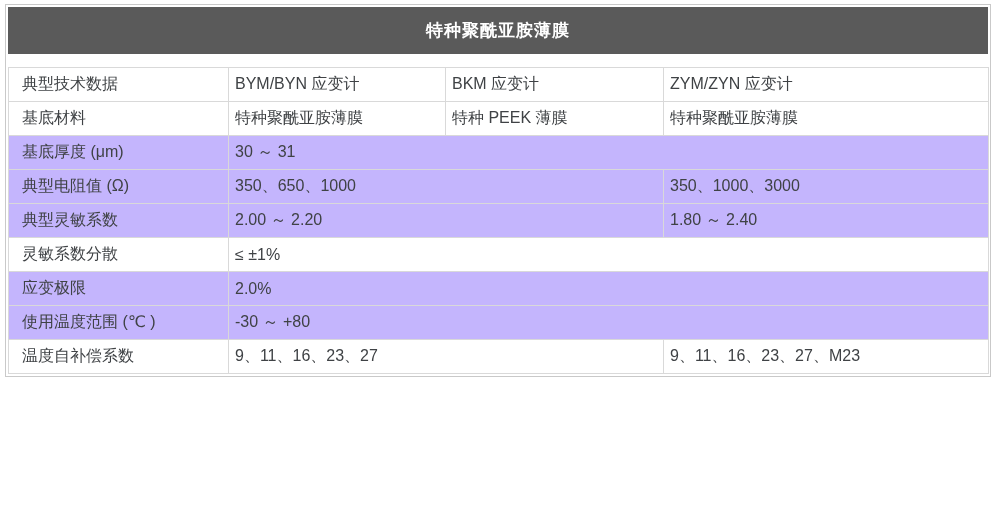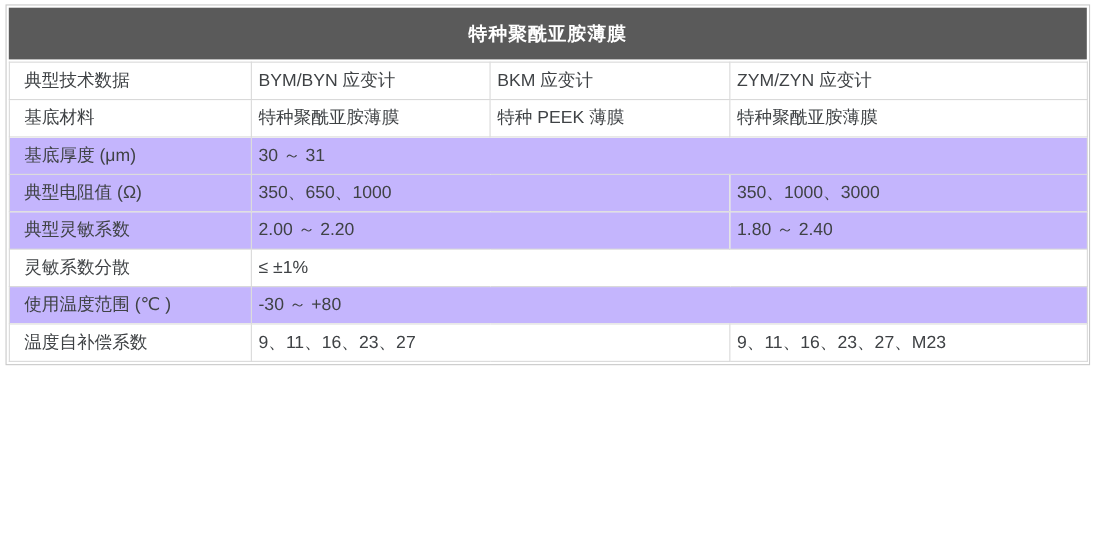--- a/index.html
+++ b/index.html
@@ -20,21 +20,21 @@
     background: #5a5a5a;
     color: #ffffff;
     display: flex;
     align-items: center;
     justify-content: center;
     font-size: 17px;
     font-weight: bold;
     letter-spacing: 1px;
   }
   table.spec {
-    margin-top: 2px;
+    margin-top: 13px;
     border-collapse: collapse;
     width: 100%;
     table-layout: fixed;
   }
   table.spec th, table.spec td {
     border: 1px solid #d9d9d9;
     height: 34px;
     font-size: 16px;
     font-weight: normal;
     color: #3f4245;
@@ -92,20 +92,24 @@
       <tr class="shaded">
         <td class="label">典型灵敏系数</td>
         <td colspan="2">2.00 ～ 2.20</td>
         <td>1.80 ～ 2.40</td>
       </tr>
       <tr>
         <td class="label">灵敏系数分散</td>
         <td colspan="3">≤ ±1%</td>
       </tr>
       <tr class="shaded">
+        <td class="label">应变极限</td>
+        <td colspan="3">2.0%</td>
+      </tr>
+      <tr class="shaded">
         <td class="label">使用温度范围 (℃ )</td>
         <td colspan="3">-30 ～ +80</td>
       </tr>
       <tr>
         <td class="label">温度自补偿系数</td>
         <td colspan="2">9、11、16、23、27</td>
         <td>9、11、16、23、27、M23</td>
       </tr>
     </tbody>
   </table>

